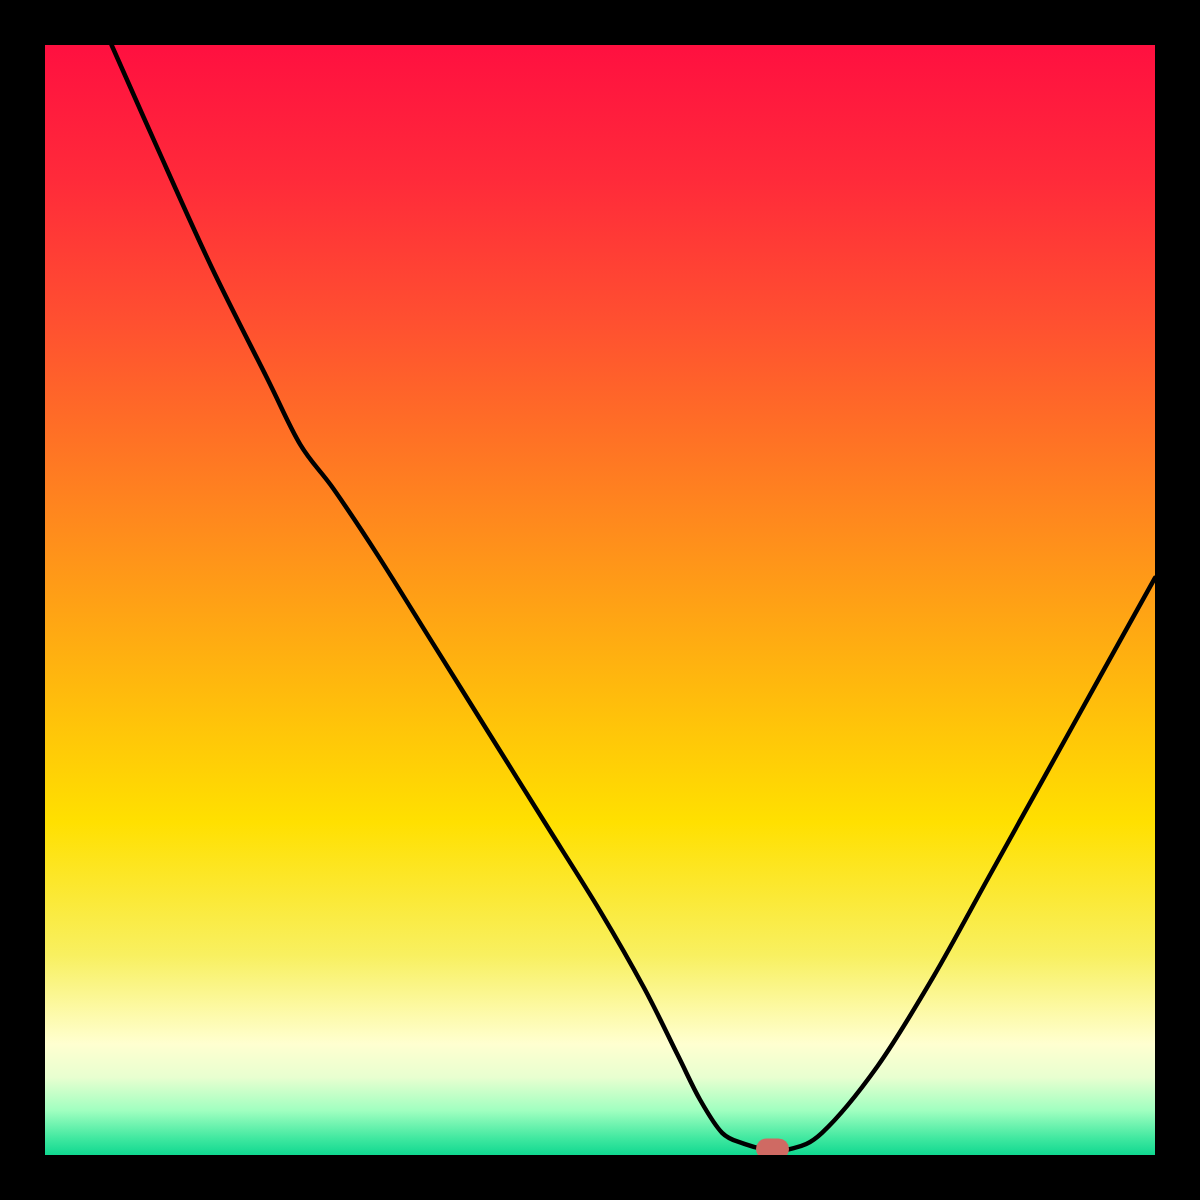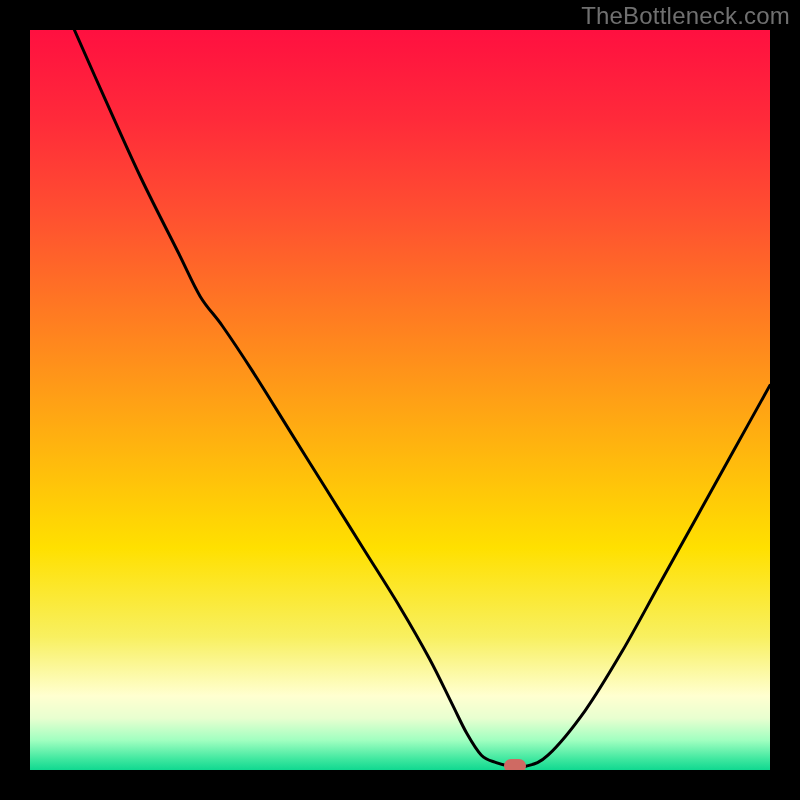--- a/index.html
+++ b/index.html
@@ -53,21 +53,20 @@
     border-radius: 7px;
     transform: translate(-50%, -50%);
     z-index: 3;
   }
 </style>
 </head>
 <body>
 
 <div class="frame">
 
-  <div class="watermark">TheBottleneck.com</div>
 
   <div class="plot">
 
     <svg class="gradient" viewBox="0 0 740 740" preserveAspectRatio="none">
       <defs>
         <linearGradient id="bg-grad" x1="0" y1="0" x2="0" y2="1">
             <stop offset="0%" stop-color="#ff1040"></stop>
             <stop offset="12%" stop-color="#ff2a3a"></stop>
             <stop offset="25%" stop-color="#ff5030"></stop>
             <stop offset="40%" stop-color="#ff8020"></stop>

